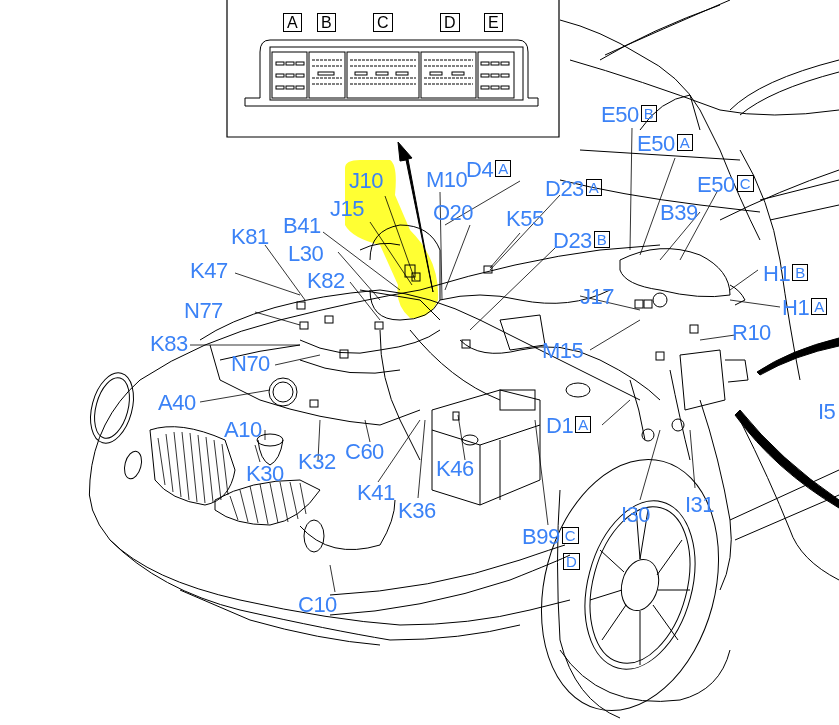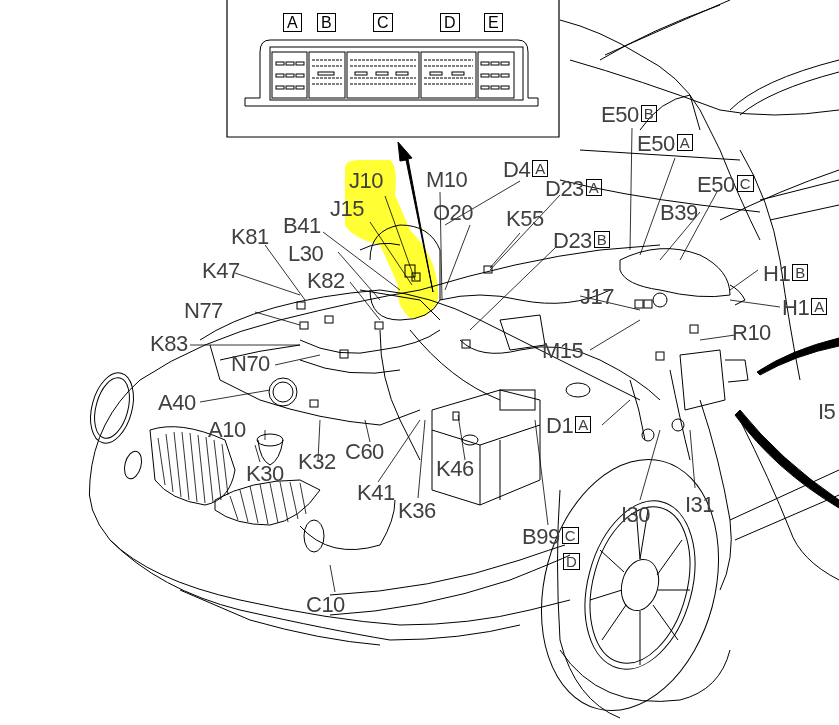--- a/index.html
+++ b/index.html
@@ -1,20 +1,20 @@
 <!DOCTYPE html>
 <html><head>
 <meta charset="utf-8">
 <style>
   html, body { margin: 0; padding: 0; background: #ffffff; }
   body { width: 839px; height: 725px; overflow: hidden; position: relative;
          font-family: "Liberation Sans", sans-serif; }
   #stage { position: absolute; left: 0; top: 0; width: 839px; height: 725px; }
   .lbl { position: absolute; font-family: "Liberation Sans", sans-serif; font-size: 22px;
-         color: #404040; line-height: 1; white-space: nowrap; letter-spacing: -0.5px; }
+         color: #3b82f6; line-height: 1; white-space: nowrap; letter-spacing: -0.5px; }
   .box { display: inline-block; border: 1px solid #000; font-size: 15px; line-height: 15px;
          padding: 0 2px; margin-left: 2px; vertical-align: 3px; letter-spacing: 0; }
   .pin-lbl { position: absolute; font-size: 16px; border: 1px solid #000; line-height: 17px;
              padding: 0 3px; background: #fff; }
 </style>
 </head>
 <body>
 
 <div id="stage">
 <svg width="839" height="725" viewBox="0 0 839 725" xmlns="http://www.w3.org/2000/svg">
@@ -221,50 +221,50 @@
 <div class="pin-lbl" style="left:283px;top:13px">A</div>
 <div class="pin-lbl" style="left:317px;top:13px">B</div>
 <div class="pin-lbl" style="left:373px;top:13px">C</div>
 <div class="pin-lbl" style="left:440px;top:13px">D</div>
 <div class="pin-lbl" style="left:484px;top:13px">E</div>
 
 
 <div class="lbl" style="left:349px;top:170px">J10</div>
 <div class="lbl" style="left:330px;top:198px">J15</div>
 <div class="lbl" style="left:426px;top:169px">M10</div>
-<div class="lbl" style="left:503px;top:159px"><span>D4</span><span class="box">A</span></div>
+<div class="lbl" style="left:466px;top:159px"><span>D4</span><span class="box">A</span></div>
 <div class="lbl" style="left:545px;top:178px"><span>D23</span><span class="box">A</span></div>
 <div class="lbl" style="left:433px;top:202px">O20</div>
 <div class="lbl" style="left:506px;top:208px">K55</div>
 <div class="lbl" style="left:553px;top:230px"><span>D23</span><span class="box">B</span></div>
 <div class="lbl" style="left:601px;top:104px"><span>E50</span><span class="box">B</span></div>
 <div class="lbl" style="left:637px;top:133px"><span>E50</span><span class="box">A</span></div>
 <div class="lbl" style="left:697px;top:174px"><span>E50</span><span class="box">C</span></div>
 <div class="lbl" style="left:660px;top:202px">B39</div>
 <div class="lbl" style="left:763px;top:263px"><span>H1</span><span class="box">B</span></div>
 <div class="lbl" style="left:782px;top:297px"><span>H1</span><span class="box">A</span></div>
 <div class="lbl" style="left:580px;top:286px">J17</div>
 <div class="lbl" style="left:732px;top:322px">R10</div>
 <div class="lbl" style="left:542px;top:340px">M15</div>
 <div class="lbl" style="left:818px;top:401px">I5</div>
 <div class="lbl" style="left:283px;top:215px">B41</div>
 <div class="lbl" style="left:231px;top:226px">K81</div>
 <div class="lbl" style="left:288px;top:243px">L30</div>
-<div class="lbl" style="left:202px;top:260px">K47</div>
+<div class="lbl" style="left:190px;top:260px">K47</div>
 <div class="lbl" style="left:307px;top:270px">K82</div>
 <div class="lbl" style="left:184px;top:300px">N77</div>
 <div class="lbl" style="left:150px;top:333px">K83</div>
 <div class="lbl" style="left:231px;top:353px">N70</div>
 <div class="lbl" style="left:158px;top:392px">A40</div>
-<div class="lbl" style="left:208px;top:419px">A10</div>
+<div class="lbl" style="left:224px;top:419px">A10</div>
 <div class="lbl" style="left:246px;top:463px">K30</div>
 <div class="lbl" style="left:298px;top:451px">K32</div>
 <div class="lbl" style="left:345px;top:441px">C60</div>
 <div class="lbl" style="left:357px;top:482px">K41</div>
 <div class="lbl" style="left:398px;top:500px">K36</div>
 <div class="lbl" style="left:436px;top:458px">K46</div>
 <div class="lbl" style="left:546px;top:415px"><span>D1</span><span class="box">A</span></div>
 <div class="lbl" style="left:621px;top:504px">I30</div>
 <div class="lbl" style="left:685px;top:494px">I31</div>
 <div class="lbl" style="left:522px;top:526px"><span>B99</span><span class="box">C</span></div>
 <div class="lbl" style="left:563px;top:552px"><span class="box" style="margin-left:0">D</span></div>
-<div class="lbl" style="left:306px;top:594px">C10</div>
+<div class="lbl" style="left:298px;top:594px">C10</div>
 </div>
 
 </body></html>

